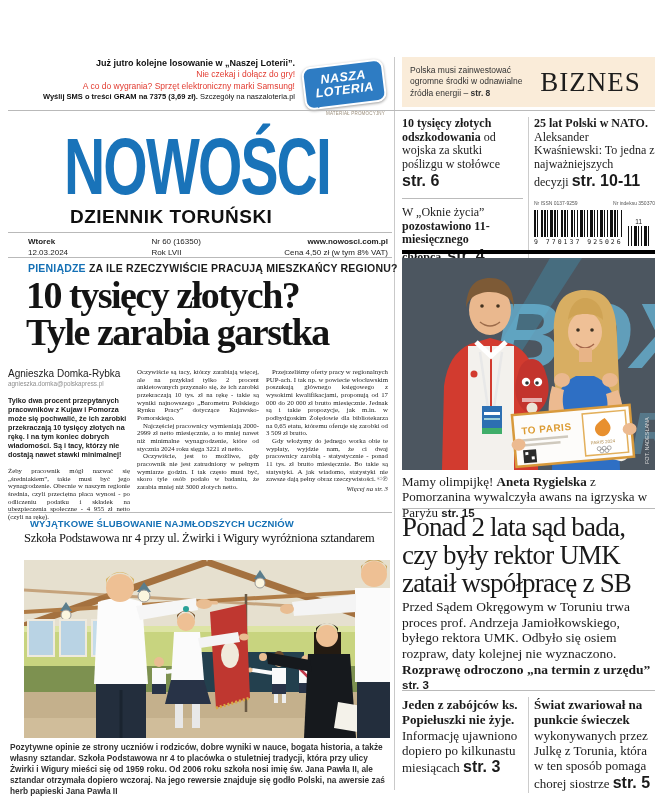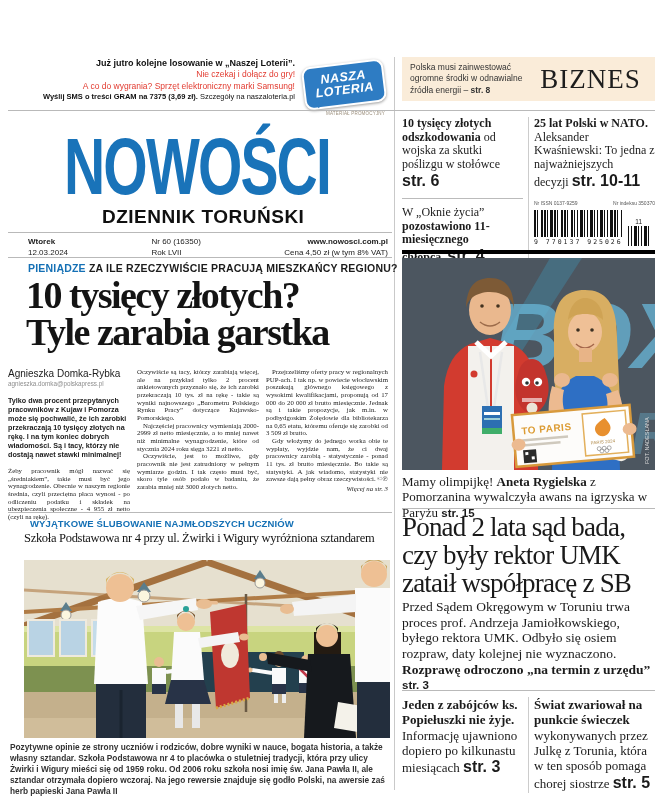--- a/index.html
+++ b/index.html
@@ -14,30 +14,30 @@
   .promo .lred{font-size:8.5px;color:#e23b30;}
   .promo .l4{font-size:7.5px;color:#111;}
   .promo .l4 b{font-weight:700;}
   .badge-wrap{position:absolute;left:303px;top:63px;width:82px;}
   .badge{background:#2e7cc3;border:2px solid #fff;border-radius:9px;transform:rotate(-7deg);
          box-shadow:0 1px 3px rgba(0,0,0,.4);color:#fff;text-align:center;padding:6px 2px 7px;
          font-style:italic;font-weight:700;font-size:12.5px;line-height:1.02;letter-spacing:.5px;position:relative;}
   .badge:after{content:"";position:absolute;left:8px;bottom:-7px;border:6px solid transparent;border-top-color:#2e7cc3;border-left-width:3px;}
   .badge-note{font-size:4.5px;color:#9a8d7a;text-align:right;margin-top:5px;letter-spacing:.2px;}
 
-  .biznes{position:absolute;left:402px;top:57px;width:253px;height:44px;background:#faecd9;
+  .biznes{position:absolute;left:402px;top:57px;width:253px;height:50px;background:#faecd9;
           display:flex;align-items:center;padding:0 8px;box-sizing:border-box;gap:6px;}
   .biznes-text{font-size:8.5px;line-height:1.3;color:#333;width:118px;}
   .biznes-text b{font-weight:700;}
   .biznes-brand{font-family:"Liberation Serif",serif;font-size:27px;letter-spacing:1px;color:#1d1d1d;flex:1;text-align:center;font-weight:400;}
 
   
   .logo{position:absolute;left:64px;top:120px;font-size:62px;font-weight:900;letter-spacing:-2px;
         color:#1973b9;transform:scale(.92,1.3);transform-origin:left top;white-space:nowrap;}
-  .subtitle{position:absolute;left:70px;top:206px;font-size:19px;font-weight:700;letter-spacing:.5px;color:#101010;margin-left:32px;}
+  .subtitle{position:absolute;left:70px;top:206px;font-size:19px;font-weight:700;letter-spacing:.5px;color:#101010;}
   .mastrow{position:absolute;left:28px;top:237px;width:360px;display:flex;justify-content:space-between;font-size:8px;line-height:1.35;color:#222;}
   .mastrow .b{font-weight:700;}
   .mastrow .right{text-align:right;}
 
   
   .teasers{position:absolute;left:402px;top:117px;width:253px;display:flex;}
   .tcol{width:121px;}
   .tgap{width:11px;display:flex;justify-content:center;}
   .tgap i{display:block;width:1px;background:#ccc;}
   .teaser{font-family:"Liberation Serif",serif;font-size:12px;line-height:1.14;color:#1b1b1b;}

